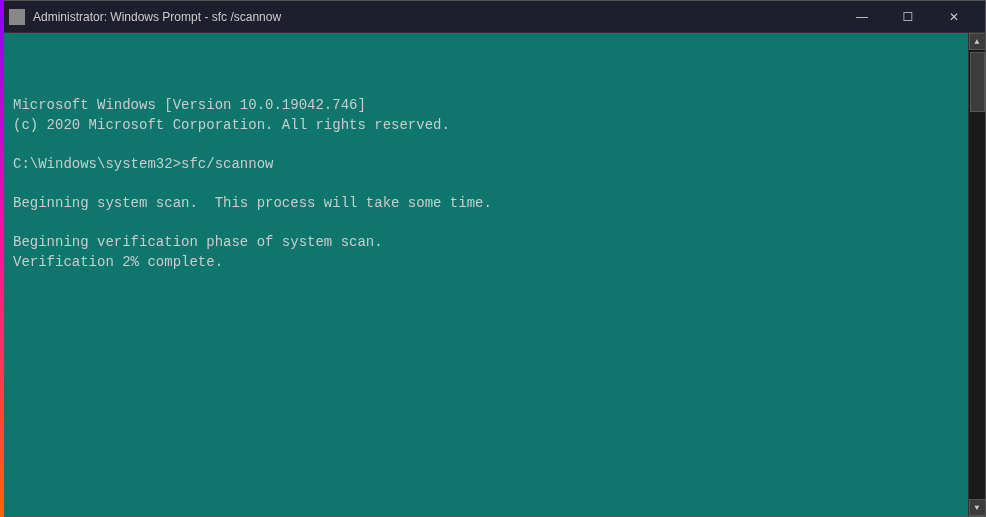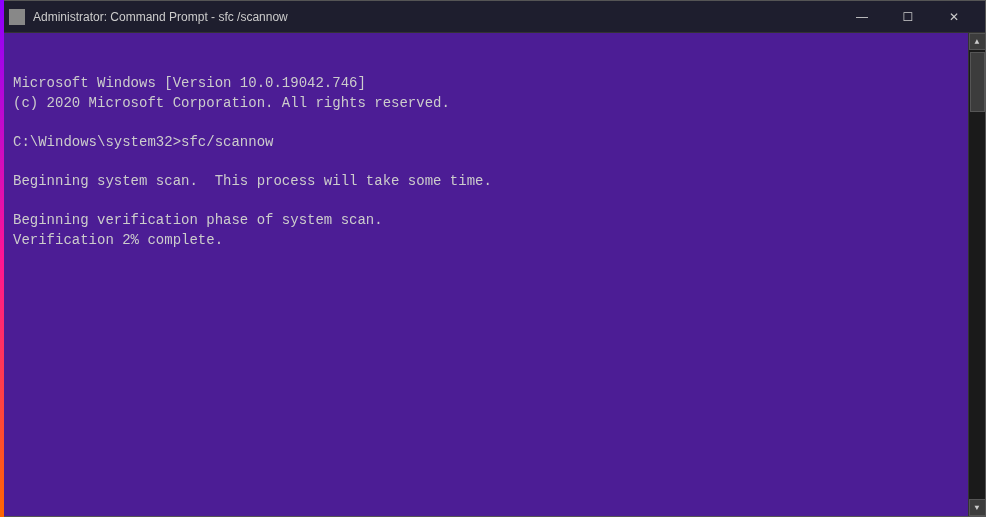--- a/index.html
+++ b/index.html
@@ -74,23 +74,23 @@
     }
 
     .window-body {
       display: flex;
       flex: 1;
       overflow: hidden;
     }
 
     .terminal {
       flex: 1;
-      background: #4c1d95;
+      background: #0f766e;
       color: #cccccc;
-      padding: 2px 12px;
+      padding: 24px 12px;
       font-size: 14px;
       font-family: 'Courier New', Courier, monospace;
       line-height: 1.4;
       overflow-y: auto;
       white-space: pre-wrap;
     }
 
     .terminal-line {
       display: block;
       min-height: 1.4em;
@@ -156,21 +156,21 @@
 
   <div class="title-bar">
     <div class="title-bar-icon">
       <svg width="14" height="14" viewBox="0 0 14 14">
         <rect x="1" y="2" width="5" height="4" fill="#888"></rect>
         <rect x="8" y="2" width="5" height="4" fill="#888"></rect>
         <rect x="1" y="8" width="5" height="4" fill="#888"></rect>
         <rect x="8" y="8" width="5" height="4" fill="#888"></rect>
       </svg>
     </div>
-    <span class="title-bar-text">Administrator: Command Prompt - sfc /scannow</span>
+    <span class="title-bar-text">Administrator: Windows Prompt - sfc /scannow</span>
     <div class="title-bar-controls">
       <button class="title-bar-btn minimize">—</button>
       <button class="title-bar-btn maximize">☐</button>
       <button class="title-bar-btn close">✕</button>
     </div>
   </div>
 
   <div class="window-body">
 
     <div class="terminal" id="terminal-output">

